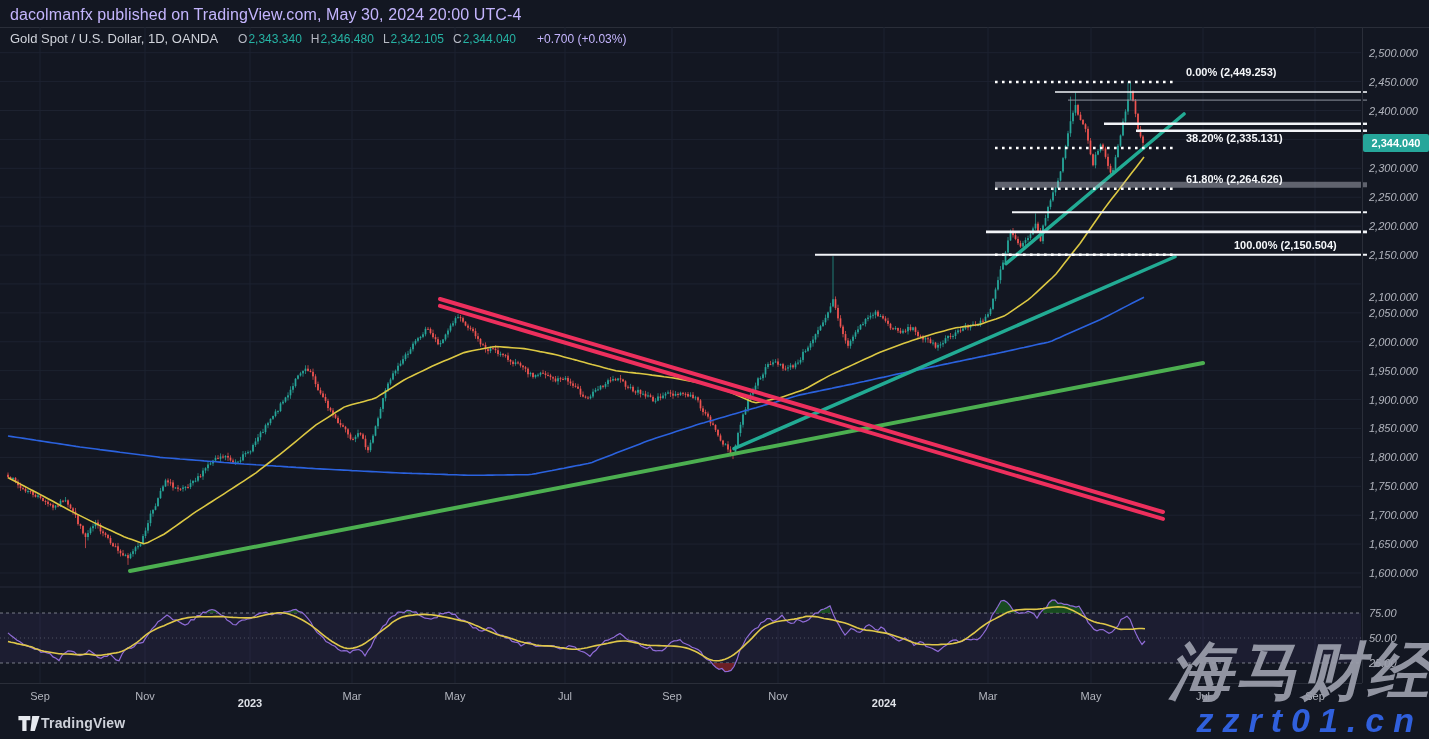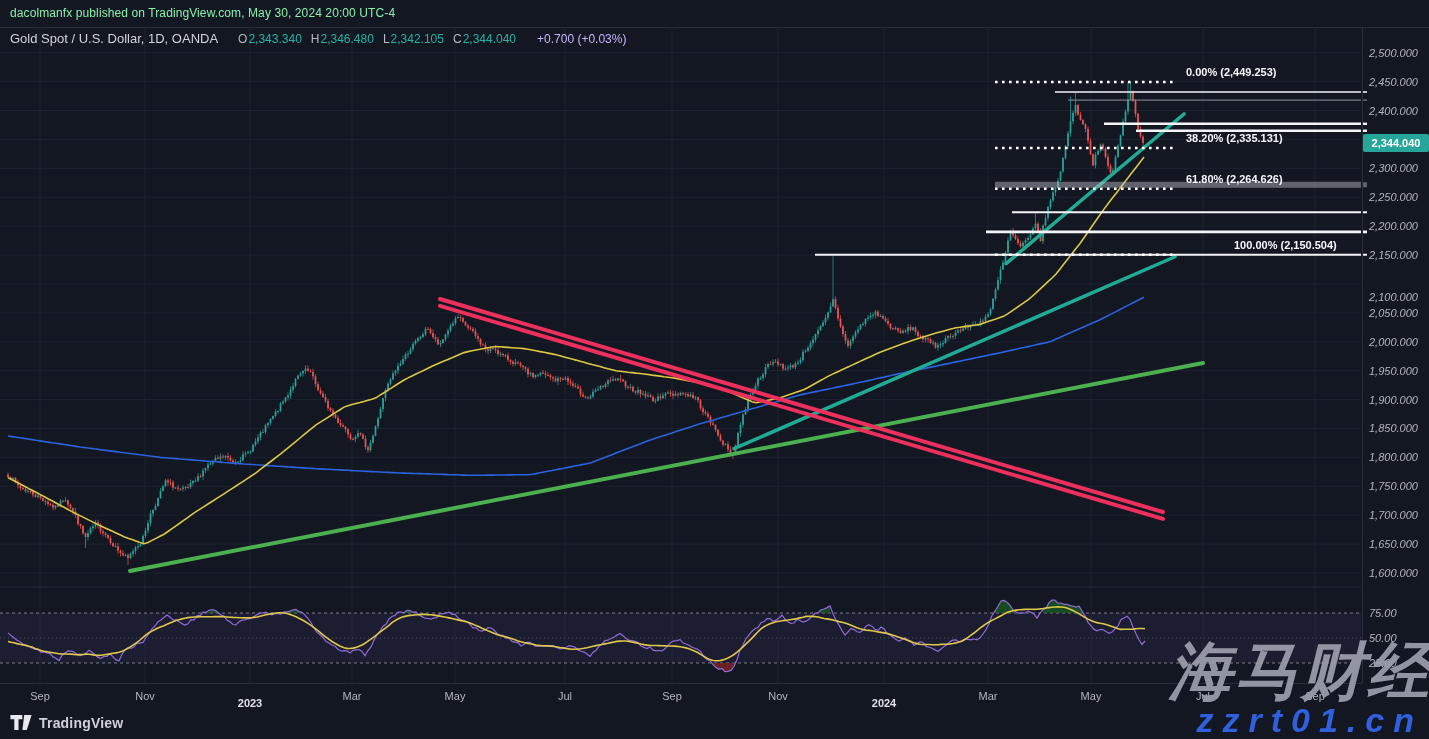--- a/index.html
+++ b/index.html
@@ -1,36 +1,36 @@
 <!DOCTYPE html>
 <html><head>
 <meta charset="utf-8">
 <style>
   html,body{margin:0;padding:0;background:#0d1117;}
   .screen{position:relative;width:1429px;height:739px;background:#131722;overflow:hidden;
           font-family:"Liberation Sans",sans-serif;-webkit-font-smoothing:antialiased;}
   .abs{position:absolute;}
   .topbar{left:0;top:0;width:100%;height:27px;border-bottom:1px solid #2a2e39;}
-  .attr-text{left:10px;top:6px;font-size:12px;color:#86efac;letter-spacing:.1px;}
+  .attr-text{left:10px;top:6px;font-size:16px;color:#c4b5fd;letter-spacing:.1px;}
   #chart{left:0;top:0;}
   .legend{left:10px;top:31px;font-size:13px;color:#d1d4dc;white-space:nowrap;}
   .legend .sym{margin-right:20px;}
   .legend .k{color:#b7bac4;font-size:12px;margin-right:1px;}
   .legend .v{color:#26b3a4;font-size:12px;margin-right:9px;}
   .legend .chg{color:#c4b5fd;font-size:12px;margin-left:12px;}
   .fib-label{font-size:11px;font-weight:700;color:#f5f7fa;white-space:nowrap;}
   .price-axis{left:1362px;top:27px;width:67px;height:656px;border-left:1px solid #2a2e39;}
   .pa-label{left:6px;font-size:11px;color:#b2b5be;transform:translateY(-50%);white-space:nowrap;font-style:italic;}
   .badge{left:0;width:66px;height:18px;border-radius:2px;color:#fff;font-size:11px;font-weight:700;
          display:flex;align-items:center;justify-content:center;}
   .time-axis{left:0;top:683px;width:1362px;height:26px;border-top:1px solid #2a2e39;}
   .ta-label{top:6px;font-size:11px;color:#b2b5be;transform:translateX(-50%);white-space:nowrap;}
   .ta-label.year{color:#dfe2e8;font-weight:700;margin-top:7px;}
   .footer{left:0;top:709px;width:100%;height:30px;}
-  .brandwrap{left:10px;top:6px;display:flex;align-items:flex-start;gap:7px;}
+  .brandwrap{left:18px;top:6px;display:flex;align-items:center;gap:1px;}
   .brand-text{font-size:14px;font-weight:600;color:#ced1d9;letter-spacing:.2px;}
   .wm1{right:-4px;bottom:36px;font-size:63px;font-weight:800;font-style:italic;
        color:rgba(156,160,172,.92);letter-spacing:3px;line-height:1;white-space:nowrap;}
   .wm2{right:6px;bottom:2px;font-size:34px;font-weight:800;font-style:italic;
        color:#3060dd;letter-spacing:9px;line-height:1;white-space:nowrap;}
 </style>
 </head>
 <body>
 
 <div class="screen">

